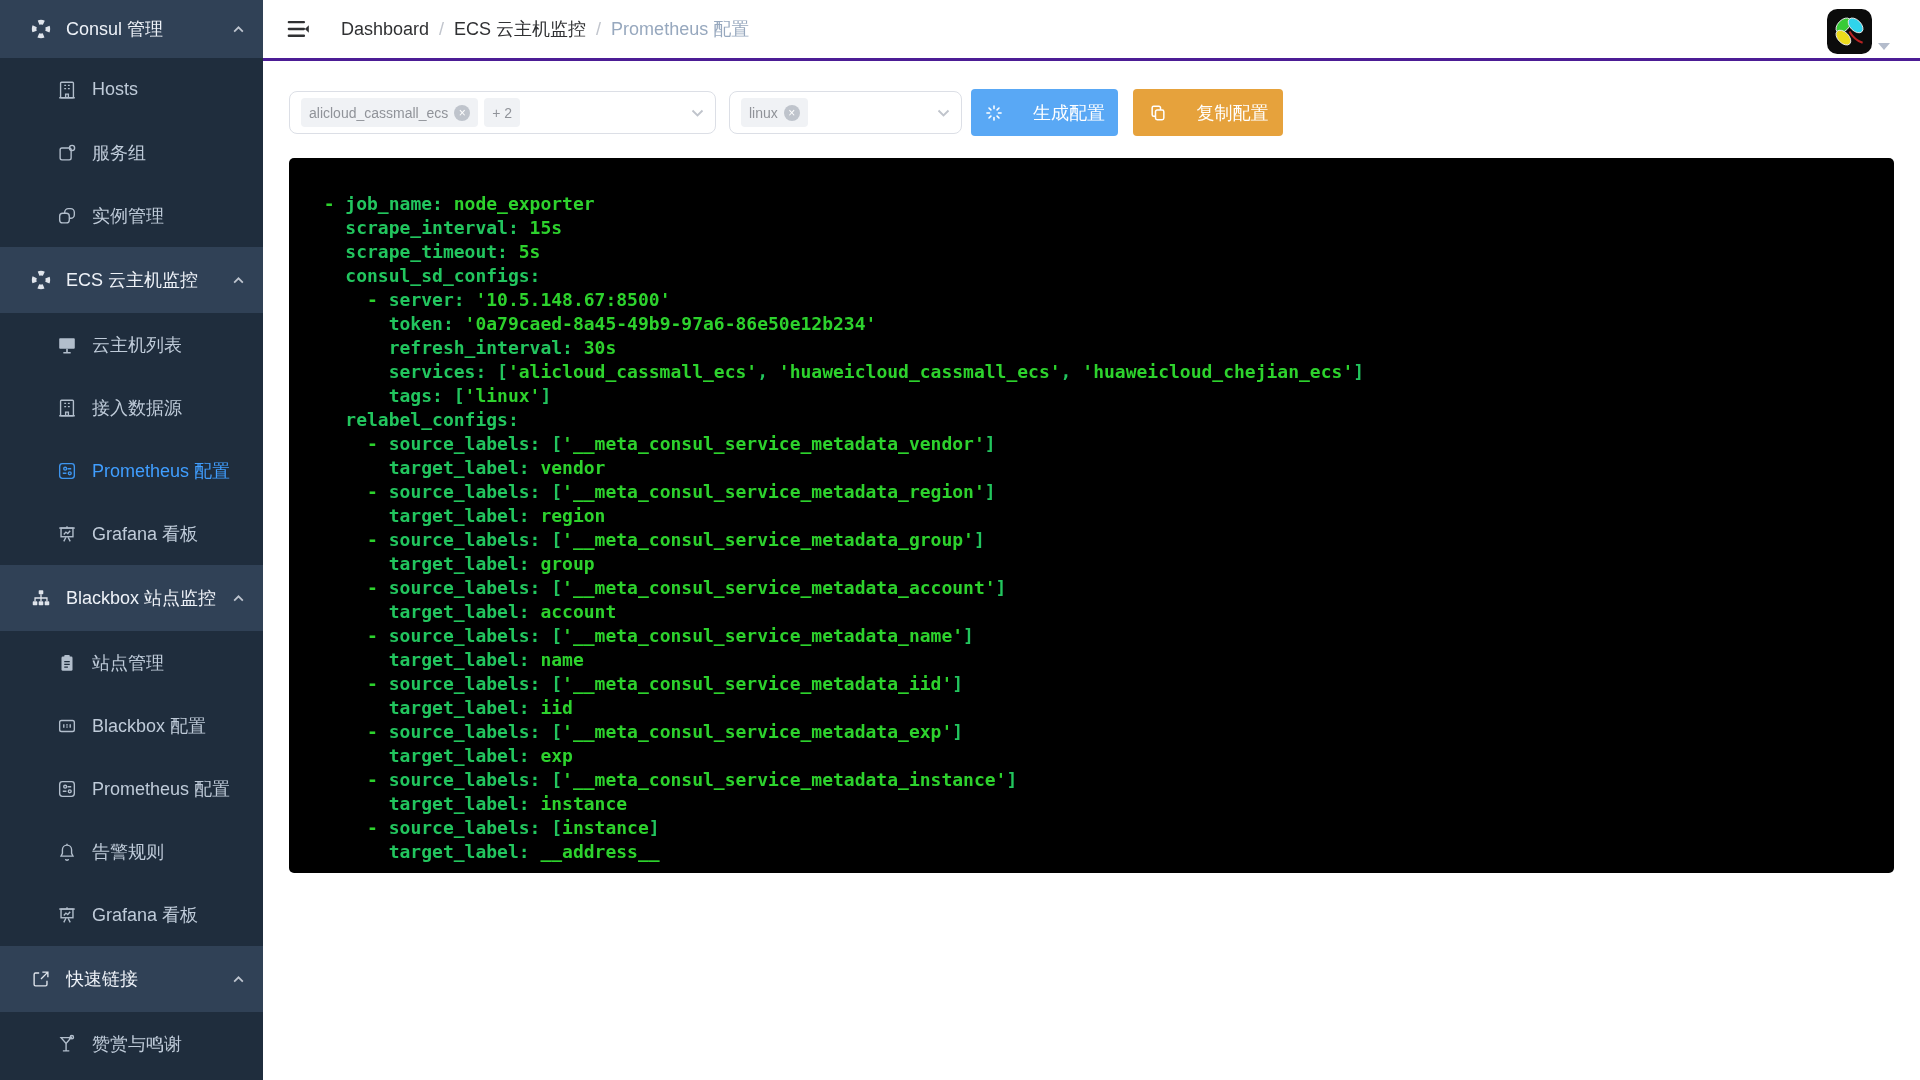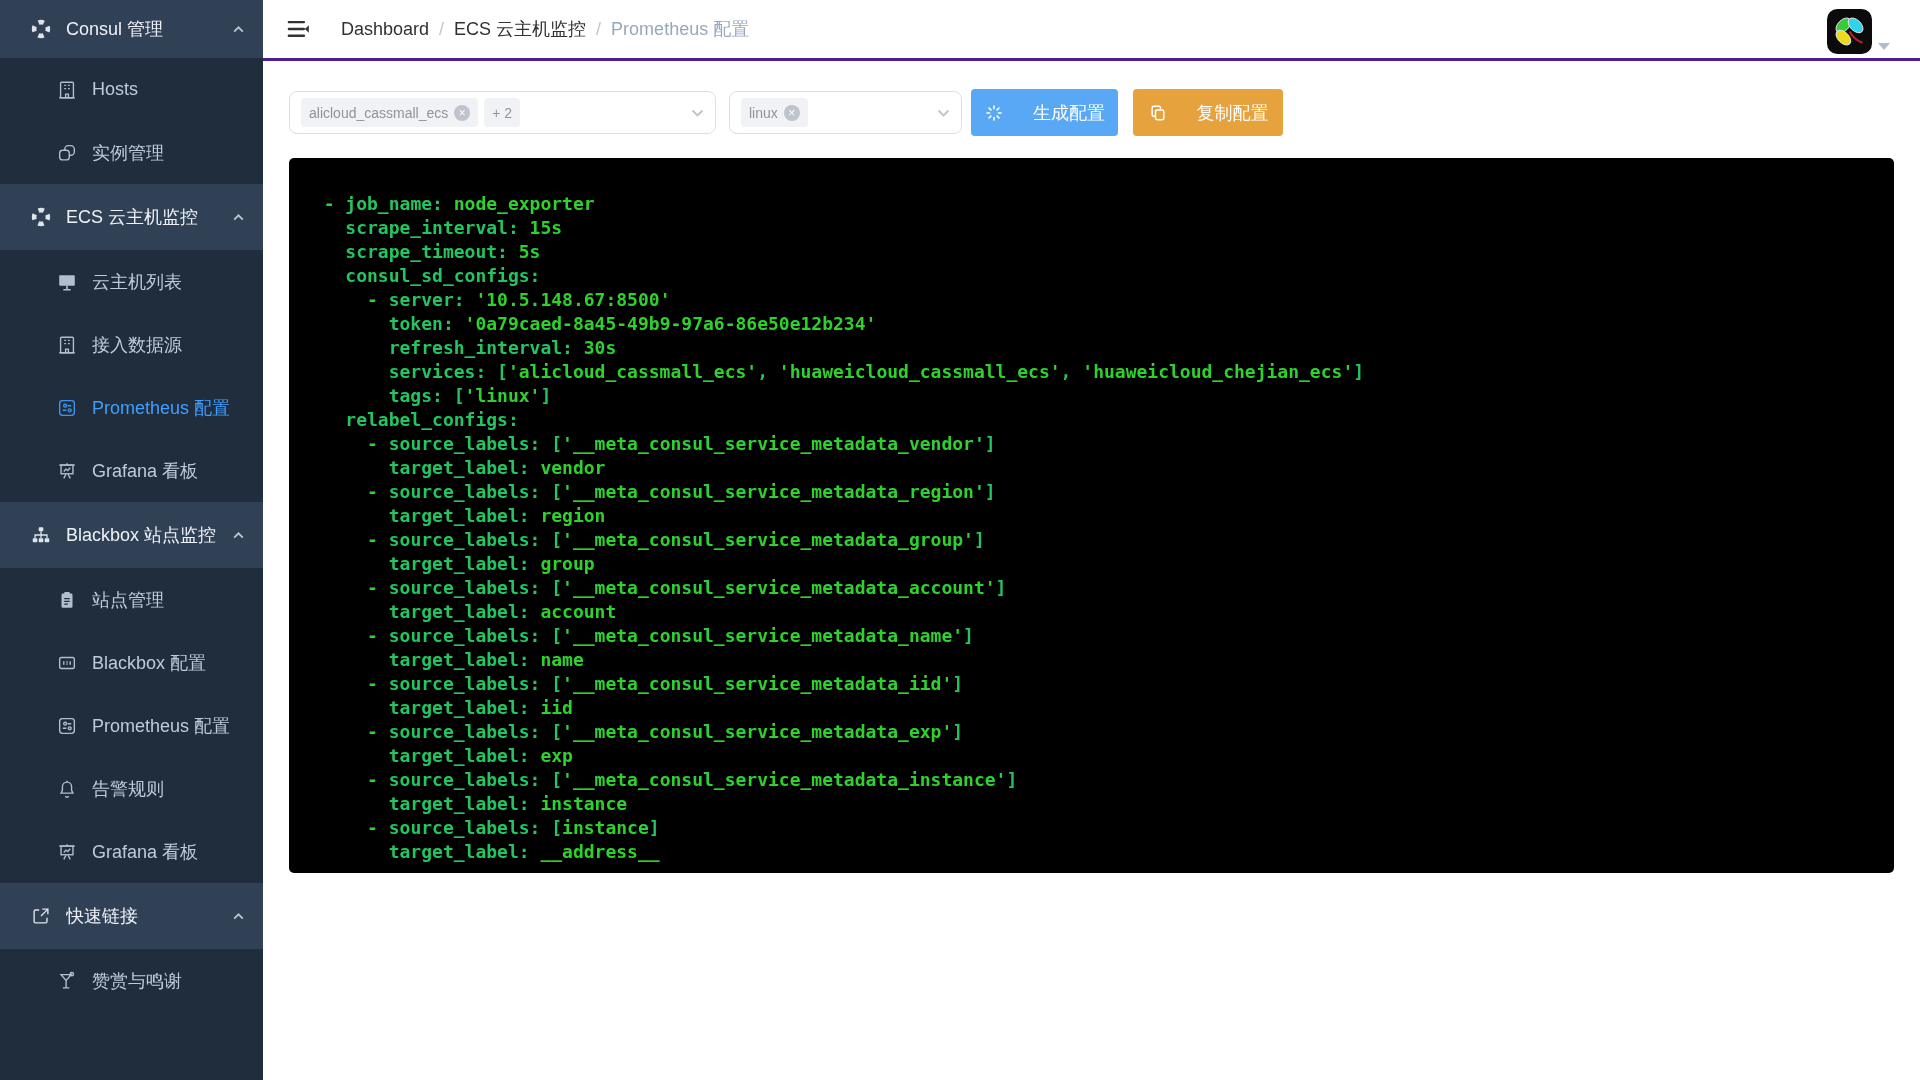--- a/index.html
+++ b/index.html
@@ -86,20 +86,29 @@
     <div class="menu-row menu-item">
       <span class="mi">
         <svg viewBox="0 0 24 24" fill="none" stroke="currentColor" stroke-width="1.5">
             <rect x="5" y="3.5" width="14" height="17" rx="1"></rect>
             <path d="M3.5 20.5h17M9 7h2M13 7h2M9 10.5h2M13 10.5h2M10.5 20.5v-4h3v4"></path>
           </svg>
       </span>
       <span class="lbl">Hosts</span>
     </div>
 
+    <div class="menu-row menu-item">
+      <span class="mi">
+        <svg viewBox="0 0 24 24" fill="none" stroke="currentColor" stroke-width="1.5">
+            <rect x="4.5" y="6.5" width="12" height="13" rx="2"></rect>
+            <circle cx="17.5" cy="6.5" r="2.8"></circle>
+          </svg>
+      </span>
+      <span class="lbl">服务组</span>
+    </div>
 
     <div class="menu-row menu-item">
       <span class="mi">
         <svg viewBox="0 0 24 24" fill="none" stroke="currentColor" stroke-width="1.5">
             <rect x="4" y="9" width="10.5" height="10.5" rx="3.2"></rect>
             <path d="M9.5 9V8a4 4 0 0 1 4-4h2.5a4 4 0 0 1 4 4v2.5a4 4 0 0 1-4 4h-1.2"></path>
           </svg>
       </span>
       <span class="lbl">实例管理</span>
     </div>

